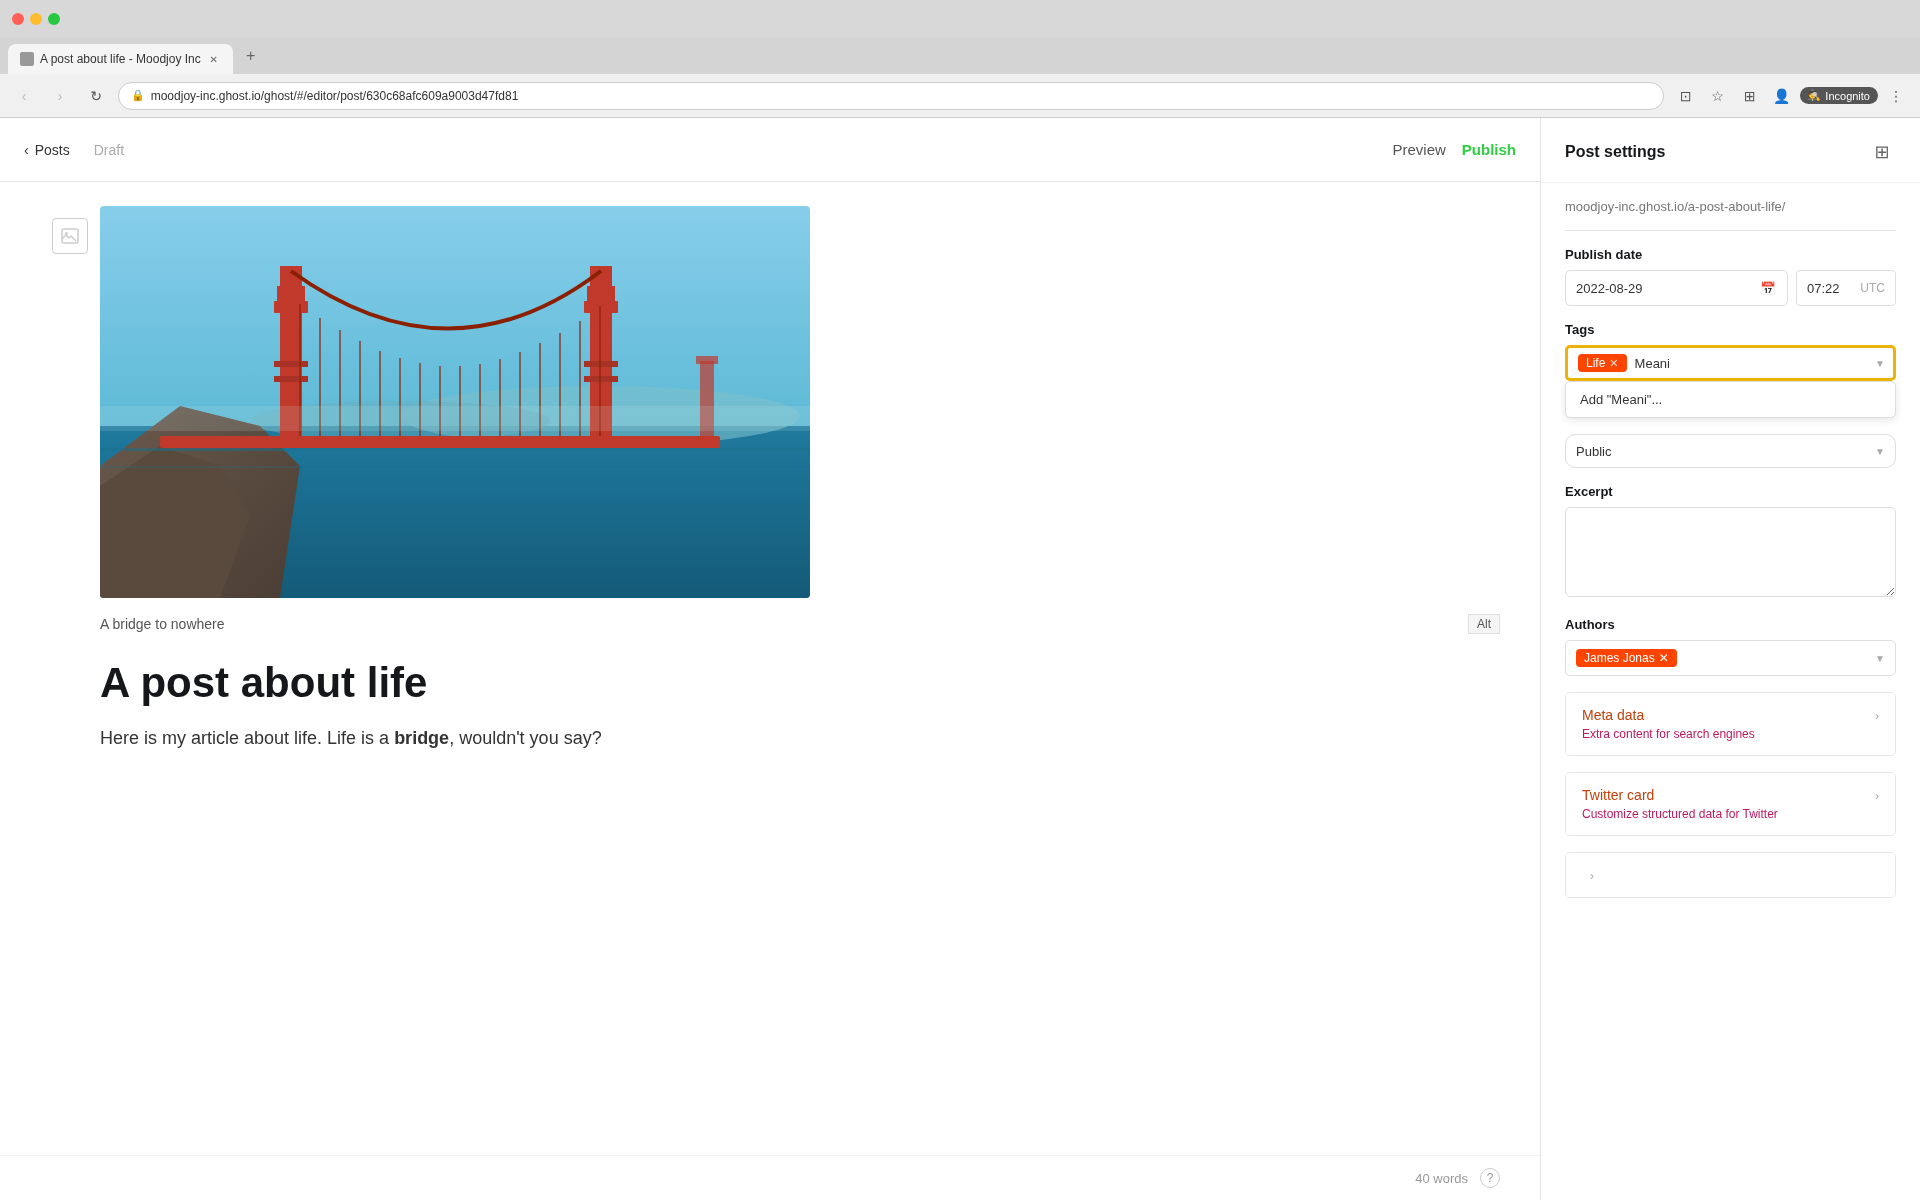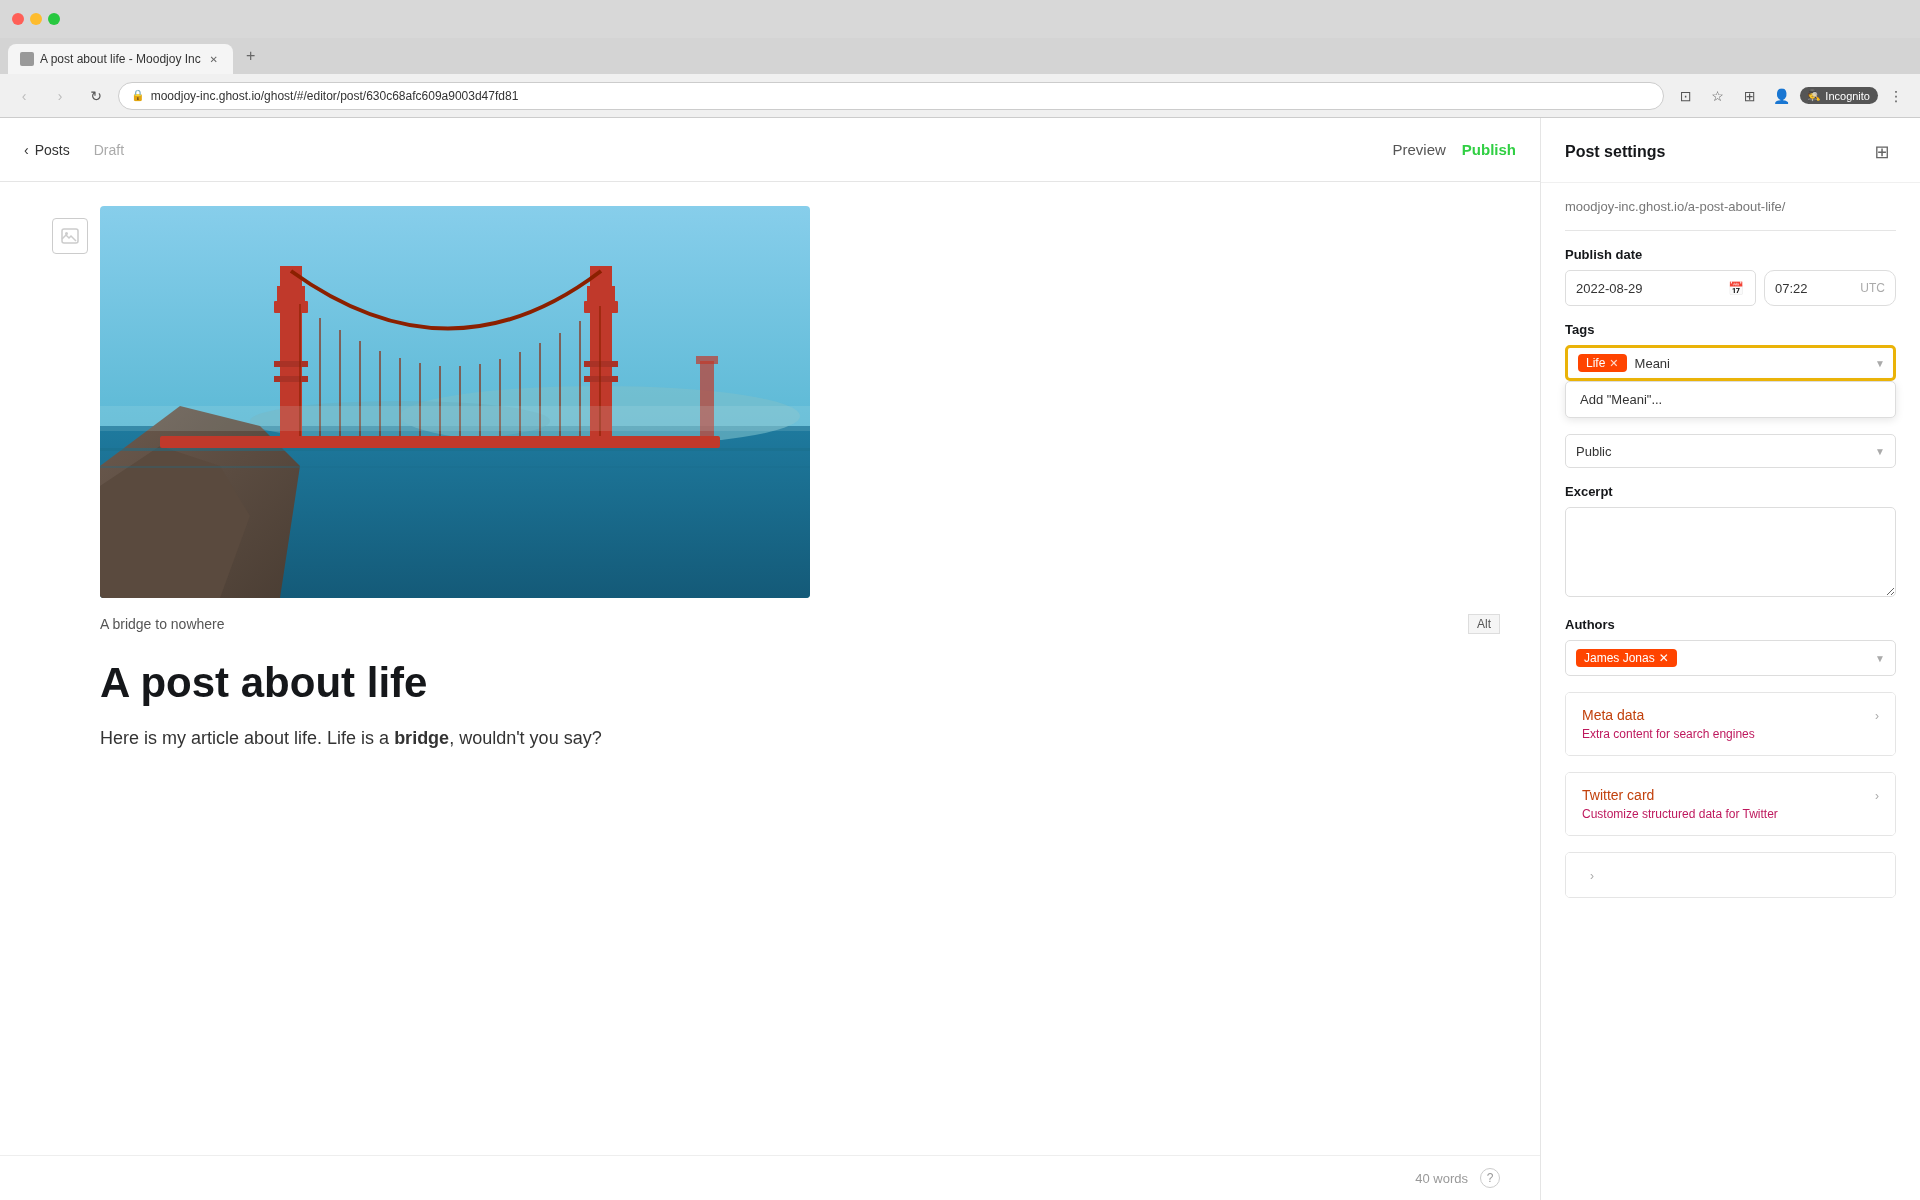--- a/index.html
+++ b/index.html
@@ -71,36 +71,36 @@
 
     .sidebar-body { flex: 1; padding: 16px 24px; display: flex; flex-direction: column; gap: 16px; overflow-y: auto; }
 
     
     .url-field { font-size: 13px; color: #777; border-bottom: 1px solid #e5e5e5; padding-bottom: 16px; }
 
     
     .field-label { font-size: 13px; font-weight: 600; color: #15171a; margin-bottom: 8px; }
     .date-time-row { display: flex; gap: 8px; }
     .date-input { flex: 1; height: 36px; border: 1px solid #ddd; border-radius: 5px; padding: 0 10px; font-size: 13px; color: #333; display: flex; align-items: center; justify-content: space-between; background: #fff; }
-    .time-input { width: 132px; height: 36px; border: 1px solid #ddd; border-radius: 10px; padding: 0 10px; font-size: 13px; color: #333; display: flex; align-items: center; justify-content: space-between; background: #fff; }
+    .time-input { width: 100px; height: 36px; border: 1px solid #ddd; border-radius: 4px; padding: 0 10px; font-size: 13px; color: #333; display: flex; align-items: center; justify-content: space-between; background: #fff; }
     .utc-label { font-size: 12px; color: #aaa; }
 
     
     .tags-container { border: 3px solid #eab308; border-radius: 5px; padding: 6px 10px; display: flex; align-items: center; flex-wrap: wrap; gap: 8px; position: relative; min-height: 36px; cursor: text; }
     .tag-pill { background: #ff4400; color: #fff; border-radius: 4px; padding: 2px 8px; font-size: 12px; font-weight: 500; display: flex; align-items: center; gap: 4px; }
     .tag-remove { cursor: pointer; font-size: 11px; opacity: 0.8; }
     .tag-input { border: none; outline: none; font-size: 13px; color: #333; flex: 1; min-width: 60px; }
     .tags-chevron { position: absolute; right: 8px; top: 50%; transform: translateY(-50%); color: #aaa; font-size: 10px; }
 
     
     .tag-dropdown { border: 1px solid #ddd; border-radius: 5px; background: #fff; box-shadow: 0 2px 8px rgba(0,0,0,0.1); }
     .tag-dropdown-item { padding: 10px 14px; font-size: 13px; color: #333; cursor: pointer; }
 
     
-    .visibility-select { border: 1px solid #ddd; border-radius: 5px; padding: 16px 10px; height: 25px; font-size: 13px; color: #333; display: flex; align-items: center; justify-content: space-between; cursor: pointer; background: #fff; }
+    .visibility-select { border: 1px solid #ddd; border-radius: 10px; padding: 16px 10px; height: 25px; font-size: 13px; color: #333; display: flex; align-items: center; justify-content: space-between; cursor: pointer; background: #fff; }
     .visibility-chevron { color: #aaa; font-size: 10px; }
 
     
     .excerpt-textarea { width: 100%; min-height: 90px; border: 1px solid #ddd; border-radius: 5px; padding: 10px; font-size: 13px; color: #333; resize: vertical; outline: none; font-family: inherit; }
 
     
     .authors-container { border: 1px solid #ddd; border-radius: 5px; padding: 6px 10px; display: flex; align-items: center; gap: 6px; min-height: 36px; }
     .author-pill { background: #ff4400; color: #fff; border-radius: 4px; padding: 2px 8px; font-size: 12px; font-weight: 500; display: flex; align-items: center; gap: 4px; }
     .author-chevron { margin-left: auto; color: #aaa; font-size: 10px; }
 

